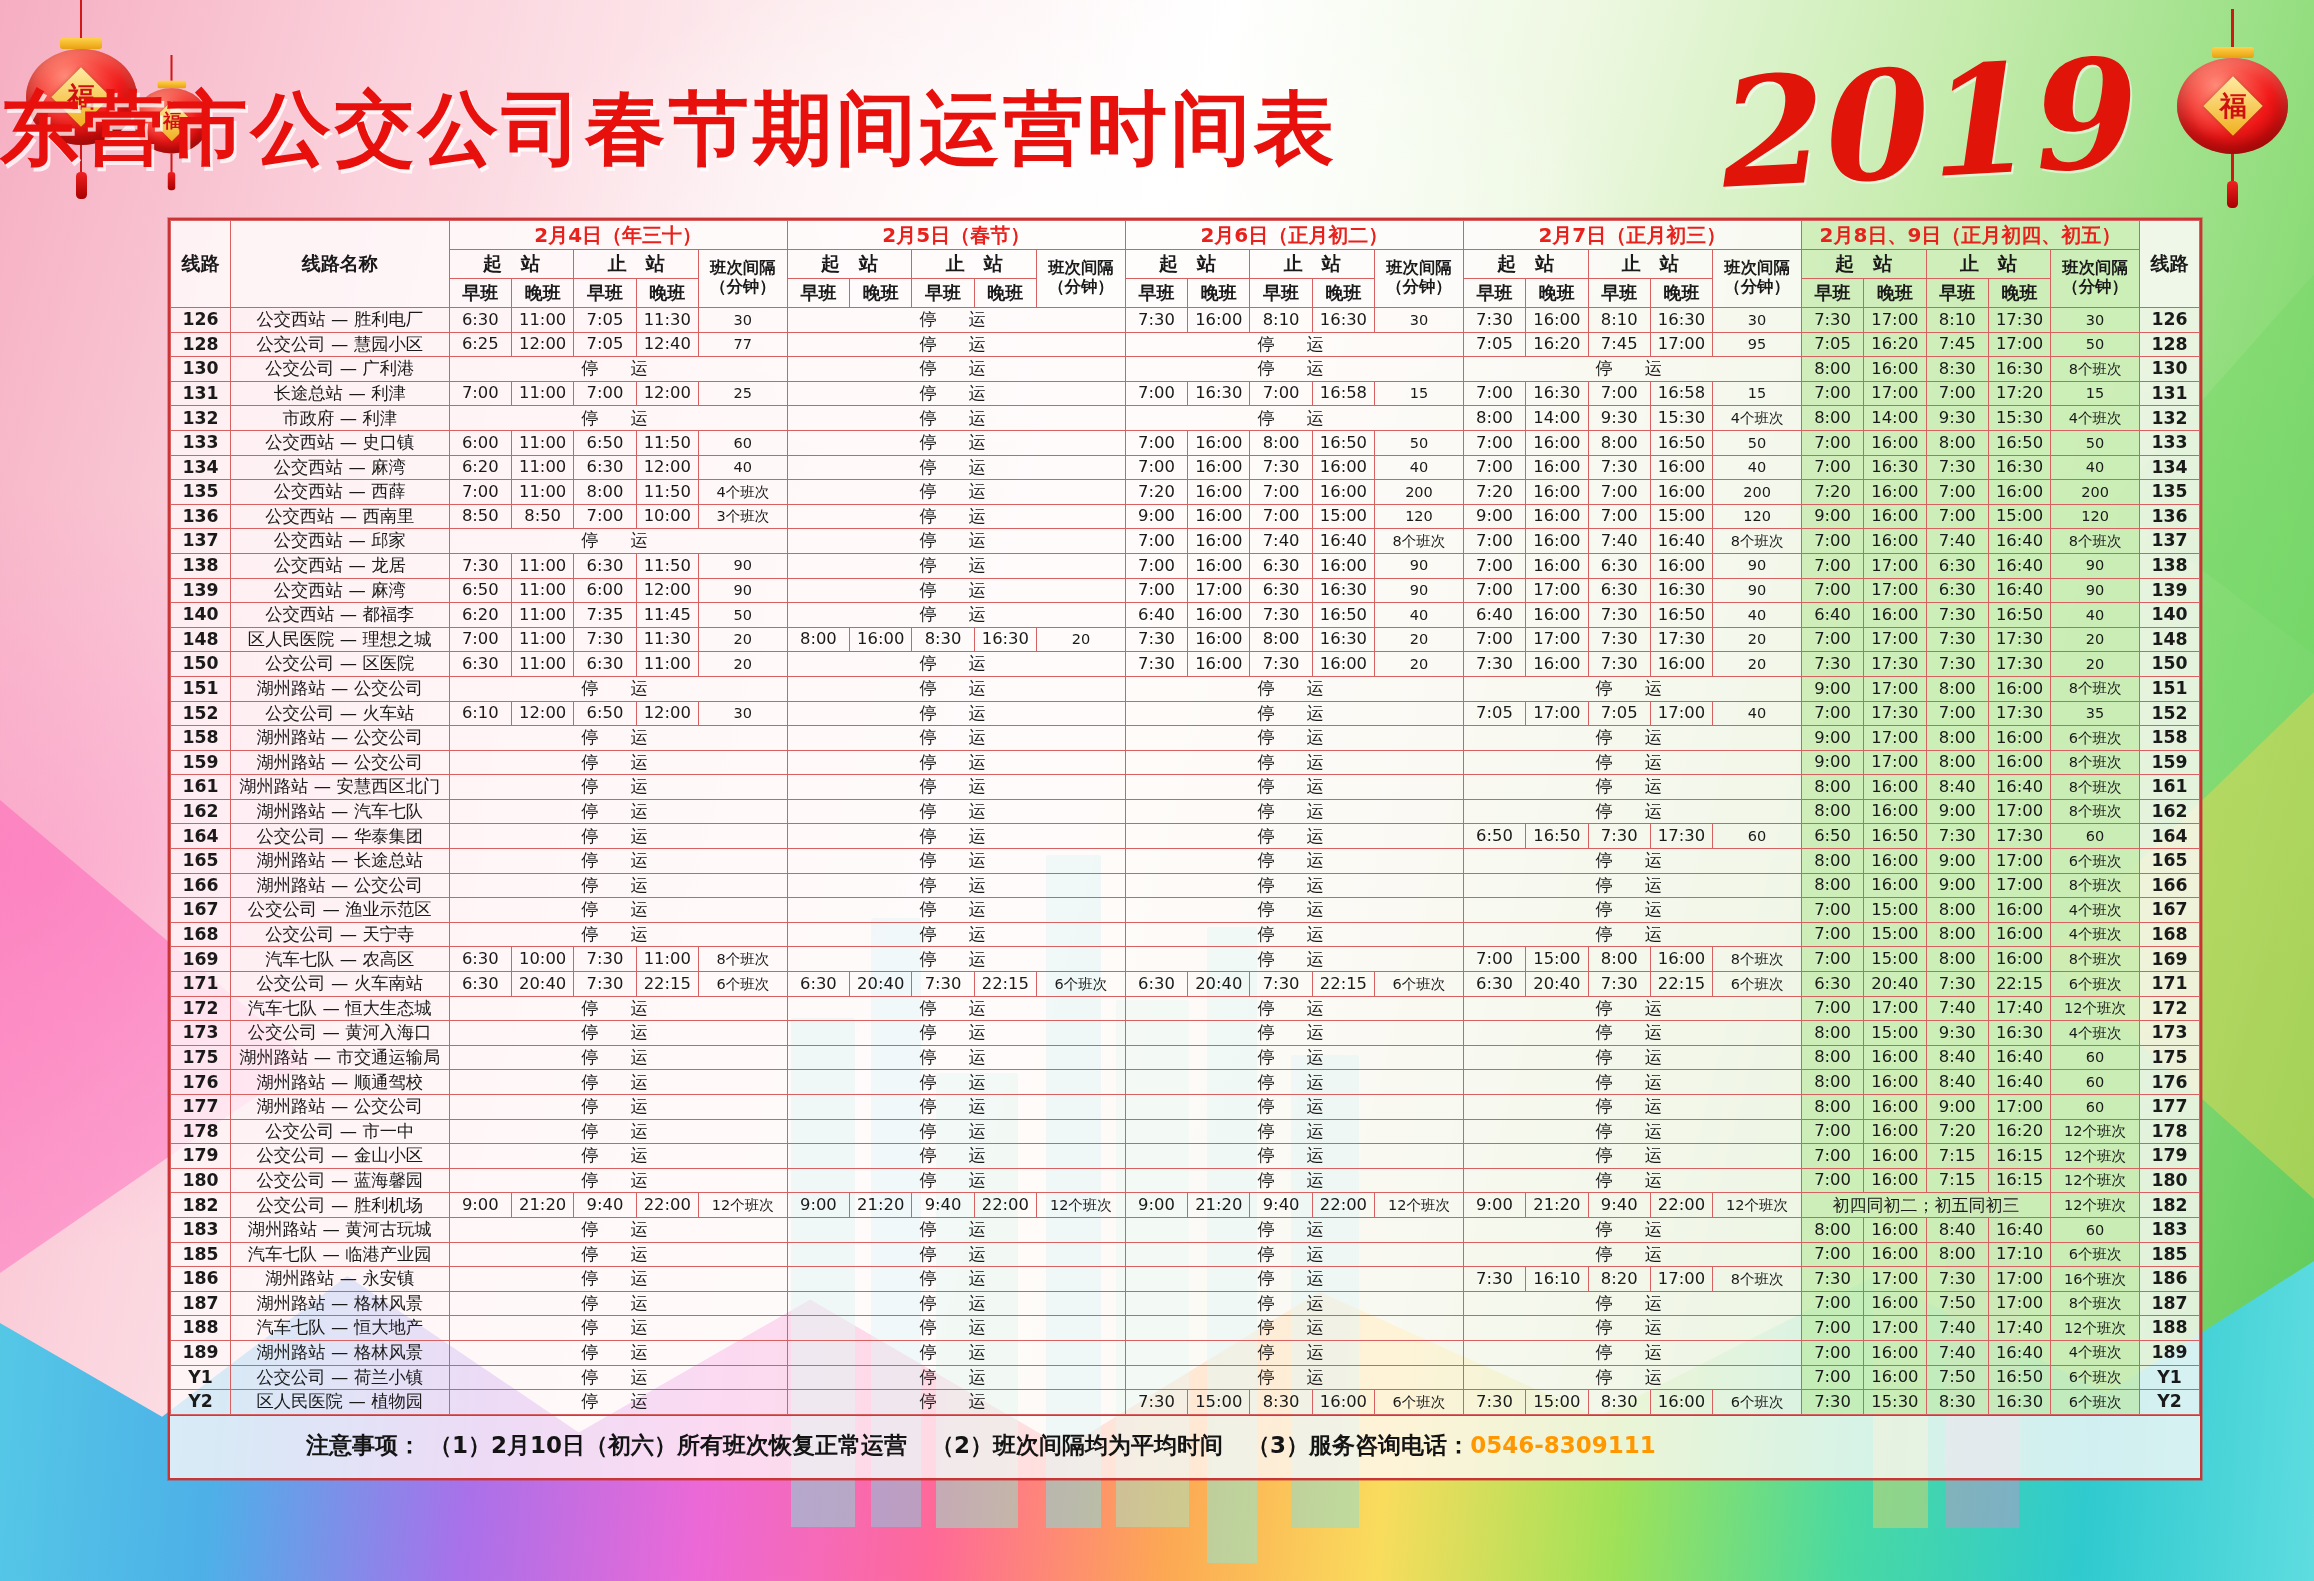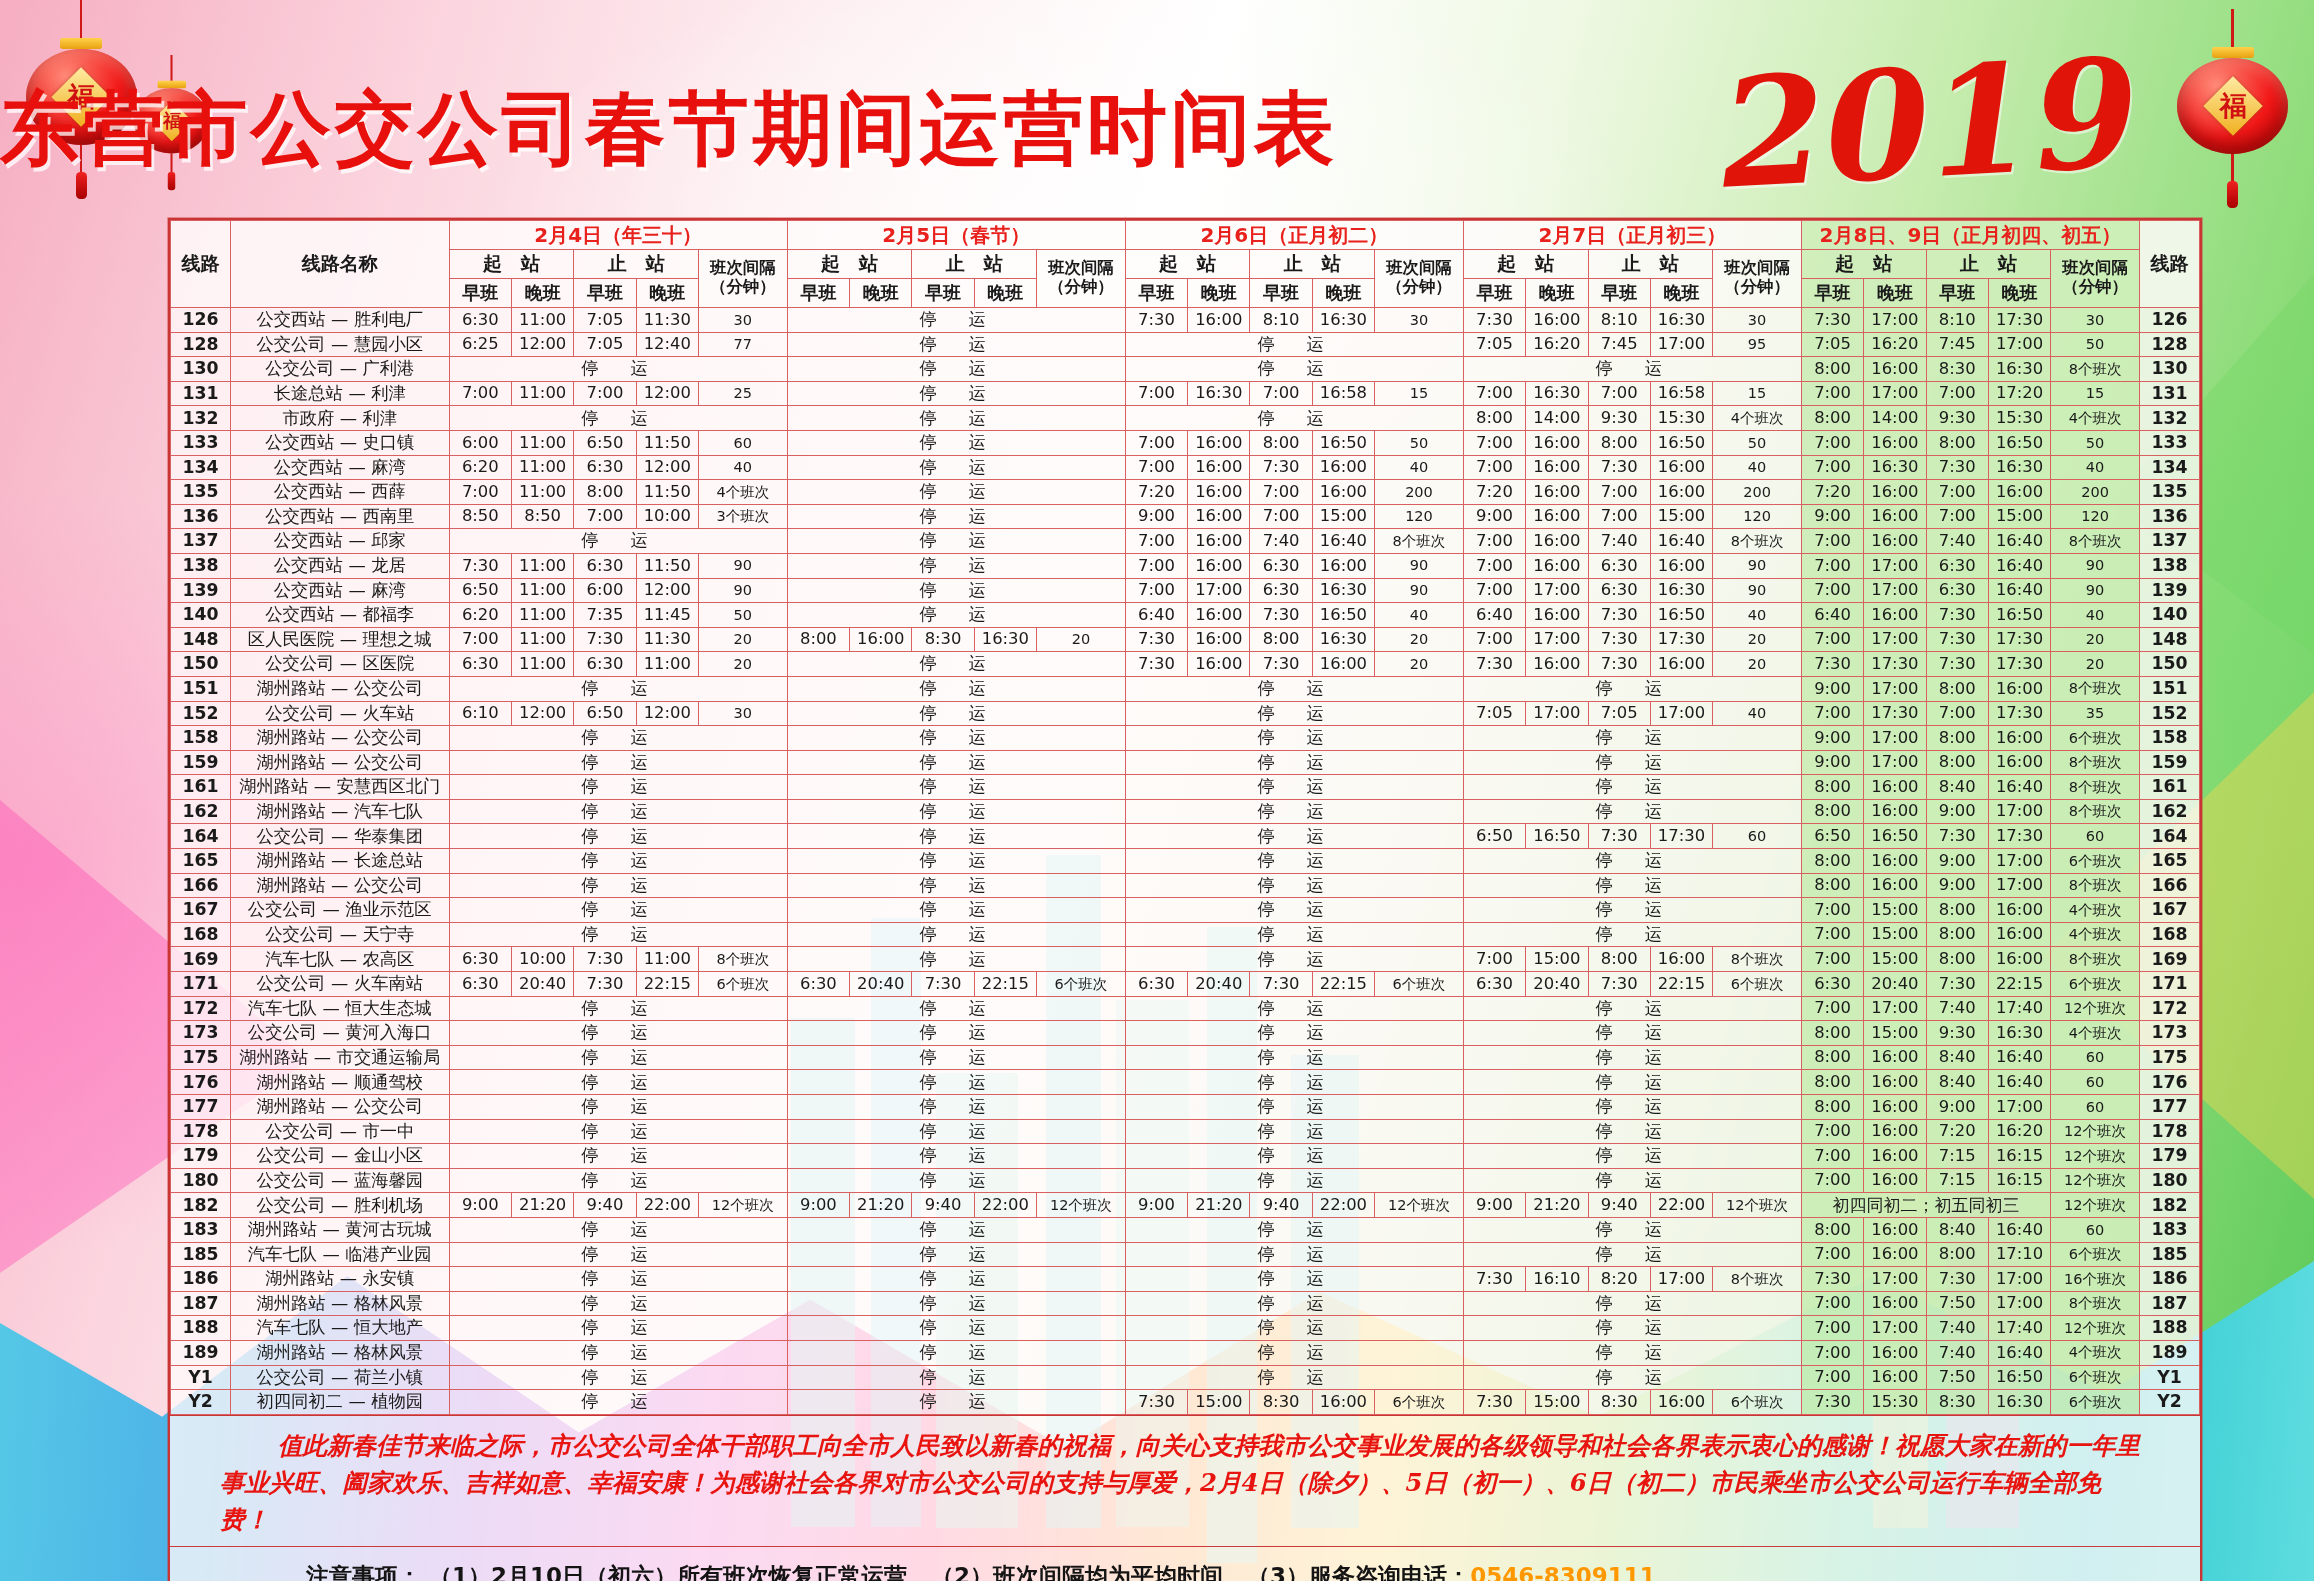--- a/index.html
+++ b/index.html
@@ -1038,21 +1038,21 @@
             <td class="stop" colspan="5">停　运</td>
             <td class="tv g5">7:00</td>
             <td class="tv g5">16:00</td>
             <td class="tv g5">7:50</td>
             <td class="tv g5">16:50</td>
             <td class="iv g5">6个班次</td>
             <td class="rt">Y1</td>
           </tr>
           <tr>
             <td class="rt">Y2</td>
-            <td class="nm">初四同初二 — 植物园</td>
+            <td class="nm">区人民医院 — 植物园</td>
             <td class="stop" colspan="5">停　运</td>
             <td class="stop" colspan="5">停　运</td>
             <td class="tv">7:30</td>
             <td class="tv">15:00</td>
             <td class="tv">8:30</td>
             <td class="tv">16:00</td>
             <td class="iv">6个班次</td>
             <td class="tv">7:30</td>
             <td class="tv">15:00</td>
             <td class="tv">8:30</td>
@@ -1060,21 +1060,20 @@
             <td class="iv">6个班次</td>
             <td class="tv g5">7:30</td>
             <td class="tv g5">15:30</td>
             <td class="tv g5">8:30</td>
             <td class="tv g5">16:30</td>
             <td class="iv g5">6个班次</td>
             <td class="rt">Y2</td>
           </tr>
         </tbody>
       </table>
-    <div class="msg">值此新春佳节来临之际，市公交公司全体干部职工向全市人民致以新春的祝福，向关心支持我市公交事业发展的各级领导和社会各界表示衷心的感谢！祝愿大家在新的一年里事业兴旺、阖家欢乐、吉祥如意、幸福安康！为感谢社会各界对市公交公司的支持与厚爱，2月4日（除夕）、5日（初一）、6日（初二）市民乘坐市公交公司运行车辆全部免费！</div>
     <div class="notes">
       <span>注意事项：</span>
       <span>（1）2月10日（初六）所有班次恢复正常运营</span>&nbsp;&nbsp;
       <span>（2）班次间隔均为平均时间</span>&nbsp;&nbsp;
       <span>（3）服务咨询电话：</span><span class="phone">0546-8309111</span>
     </div>
   </div>
 </div>
 
 

